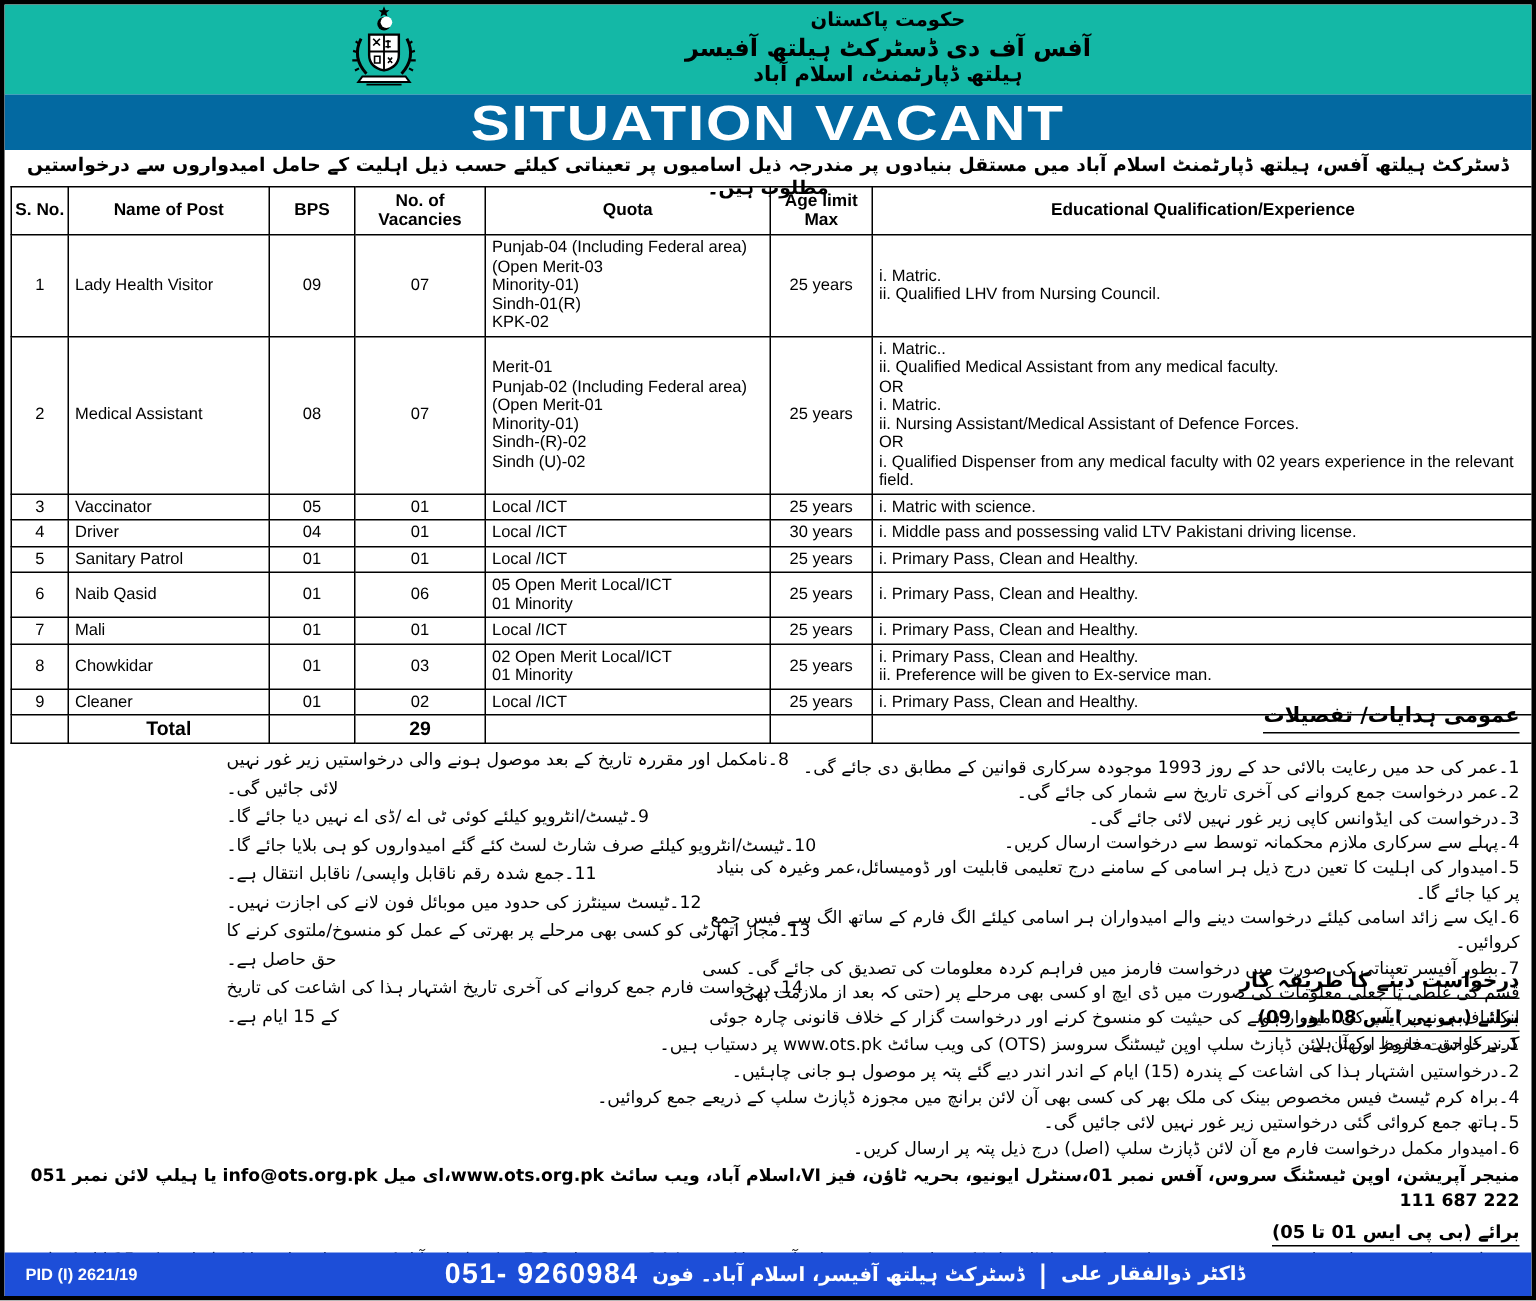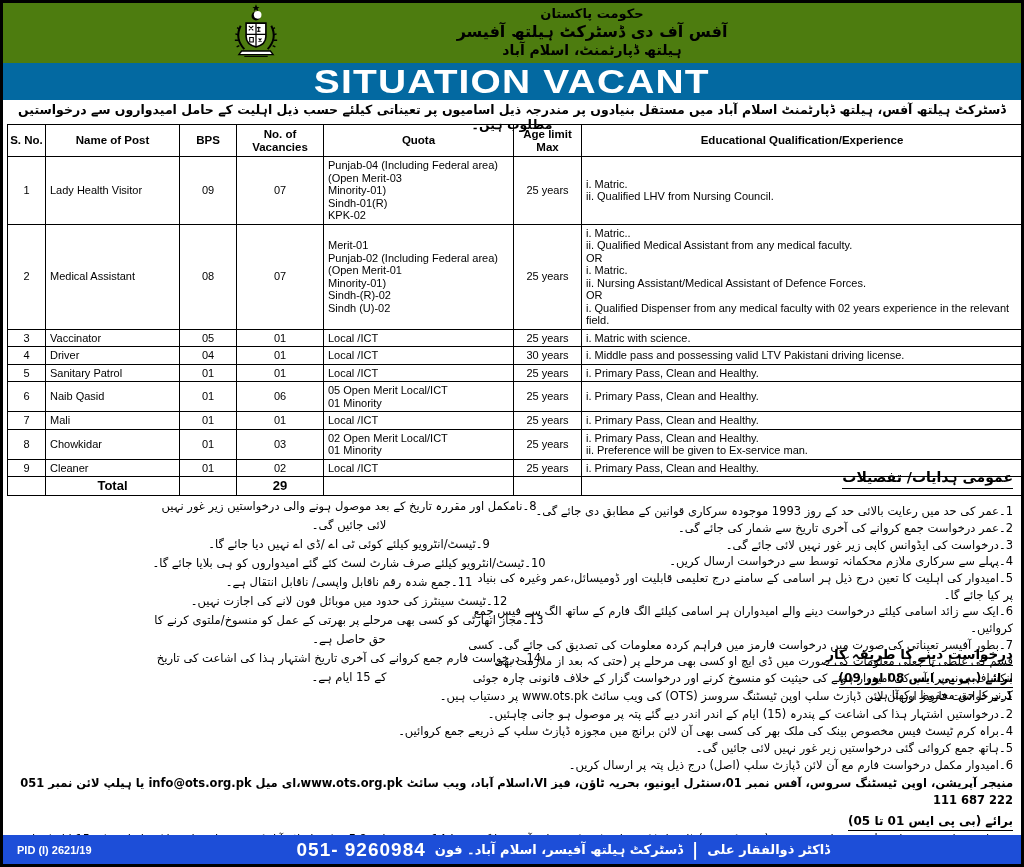--- a/index.html
+++ b/index.html
@@ -3,21 +3,21 @@
 <meta charset="utf-8">
 <style>
   * { margin:0; padding:0; box-sizing:border-box; }
   html,body { background:#e8e8e8; }
   .page {
     position:relative; width:1024px; height:867px; margin:0 auto;
     background:#fff; border:3px solid #000; overflow:hidden;
     font-family:"Liberation Sans", sans-serif; color:#000;
   }
   
-  .header-box { position:absolute; top:0; left:0; right:0; height:60px; background:#4d7c0f; }
+  .header-box { position:absolute; top:0; left:0; right:0; height:60px; background:#14b8a6; }
   .emblem { position:absolute; left:226px; top:1px; }
   .header-text {
     position:absolute; left:160px; right:0; top:3px; text-align:center;
     direction:rtl; font-family:"DejaVu Sans", sans-serif; font-weight:bold; line-height:1.25;
   }
   .h-line1 { font-size:13px; }
   .h-line2 { font-size:16px; }
   .h-line3 { font-size:14px; }
   
   .banner {
@@ -51,21 +51,21 @@
     position:absolute; top:464px; right:8px; width:548px;
     direction:rtl; text-align:right; font-family:"DejaVu Sans", sans-serif;
     font-size:11.5px; line-height:1.45;
   }
   .instr-right .heading {
     font-weight:bold; font-size:14px; display:inline-block;
     border-bottom:1.5px solid #000; padding-bottom:1px; margin-bottom:14px;
   }
   .instr-left {
     position:absolute; top:494px; left:148px; width:396px;
-    direction:rtl; text-align:center; font-family:"DejaVu Sans", sans-serif;
+    direction:rtl; text-align:left; font-family:"DejaVu Sans", sans-serif;
     font-size:11.5px; line-height:1.65;
   }
   .procedure {
     position:absolute; top:641px; left:8px; right:8px;
     direction:rtl; text-align:right; font-family:"DejaVu Sans", sans-serif;
     font-size:11.5px; line-height:1.5;
   }
   .proc-heading {
     font-weight:bold; font-size:13.5px; display:inline-block;
     border-bottom:1.5px solid #000; padding-bottom:1px;

